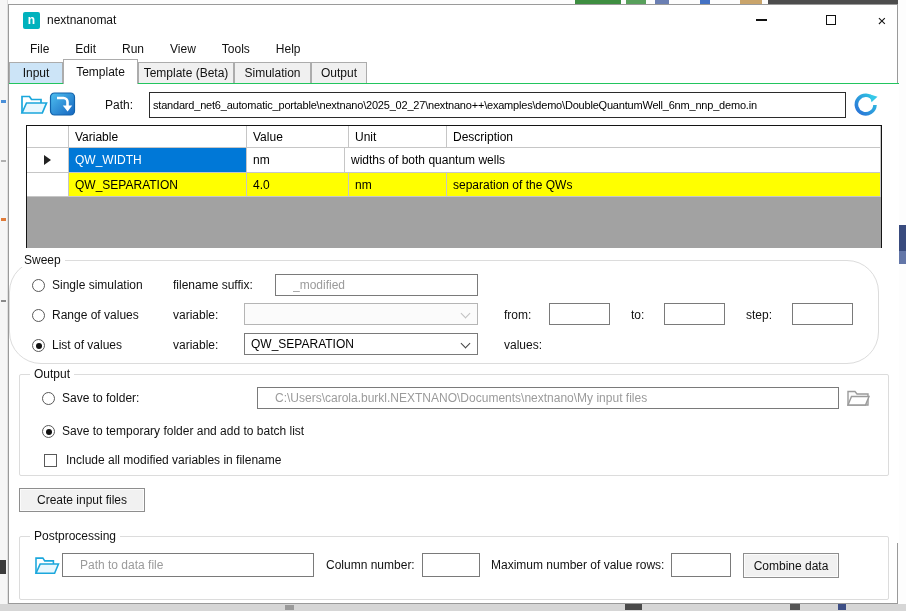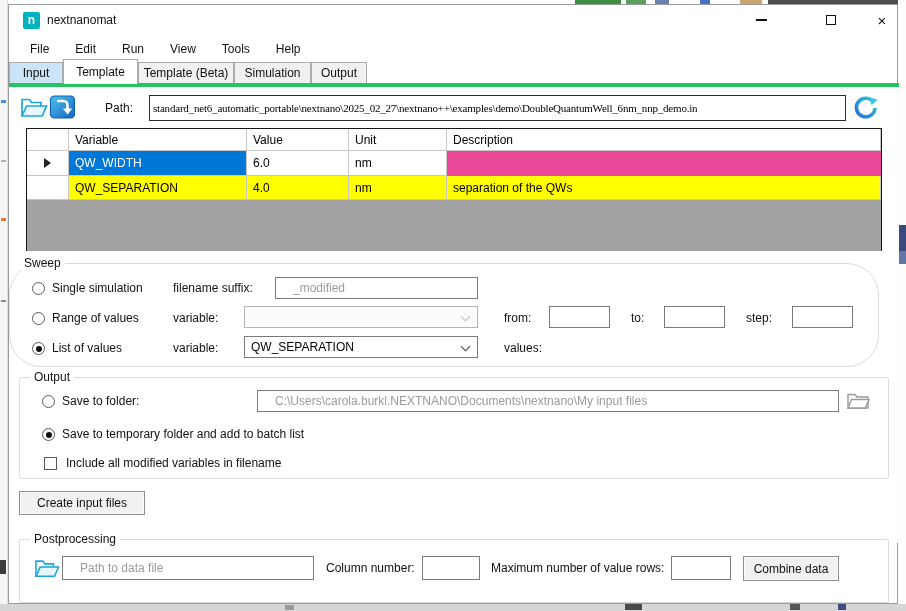--- a/index.html
+++ b/index.html
@@ -31,27 +31,27 @@
   .tabstrip { position:absolute; left:0; top:54px; width:100%; height:25px; }
   .tab { position:absolute; top:3px; height:21px; font-size:12px; color:#111;
     display:flex; align-items:center; justify-content:center;
     background:#f0f0f0; border:1px solid #acacac; border-bottom:none; }
   .tab-input { left:0; width:54px; background:#cce4f7; }
   .tab-active { left:54px; width:75px; top:0; height:25px; background:#ffffff; z-index:3; }
   .tab-beta { left:129px; width:96px; }
   .tab-sim { left:225px; width:77px; }
   .tab-out { left:302px; width:56px; }
 
-  .content { position:absolute; left:0; top:78px; width:890px; height:460px; background:#ffffff; border-top:4px solid #22c55e; }
+  .content { position:absolute; left:0; top:78px; width:890px; height:460px; background:#ffffff; border-top:1px solid #22c55e; }
 
   
   .icon-btn { position:absolute; display:flex; align-items:center; justify-content:center; }
   .path-label { position:absolute; left:96px; top:14px; font-size:12px; color:#111; }
   .path-input { position:absolute; left:140px; top:8px; width:697px; height:26px;
-    border:1px solid #2b2b2b; font-family:Liberation Serif, serif;
+    border:1px solid #2b2b2b; font-family:Liberation Sans, sans-serif;
     font-size:11px; letter-spacing:-0.2px; color:#000; padding:0 3px; }
 
   
   .grid { position:absolute; left:17px; top:41px; width:856px; height:123px;
     border:1px solid #141414; background:#ec4899; font-size:12px; }
   .grid-row { display:flex; width:100%; }
   .gcell { border-right:1px solid #c6c6c6; border-bottom:1px solid #c6c6c6;
     padding:0 6px; display:flex; align-items:center; background:#ffffff; color:#000;
     overflow:hidden; white-space:nowrap; }
   .c-rowhdr { width:42px; justify-content:center; }
@@ -193,22 +193,22 @@
           <div class="gcell c-var">Variable</div>
           <div class="gcell c-val">Value</div>
           <div class="gcell c-unit">Unit</div>
           <div class="gcell c-desc">Description</div>
         </div>
         <div class="grid-row r1">
           <div class="gcell c-rowhdr">
               <div class="tri-right"></div>
             </div>
           <div class="gcell c-var cell-selected">QW_WIDTH</div>
-          <div class="gcell c-val">6.0</div>
           <div class="gcell c-unit">nm</div>
+          <div class="gcell c-desc">widths of both quantum wells</div>
         </div>
         <div class="grid-row r2 row-yellow">
           <div class="gcell c-rowhdr"></div>
           <div class="gcell c-var">QW_SEPARATION</div>
           <div class="gcell c-val">4.0</div>
           <div class="gcell c-unit">nm</div>
           <div class="gcell c-desc">separation of the QWs</div>
         </div>
         <div class="grid-filler"></div>
       </div>

